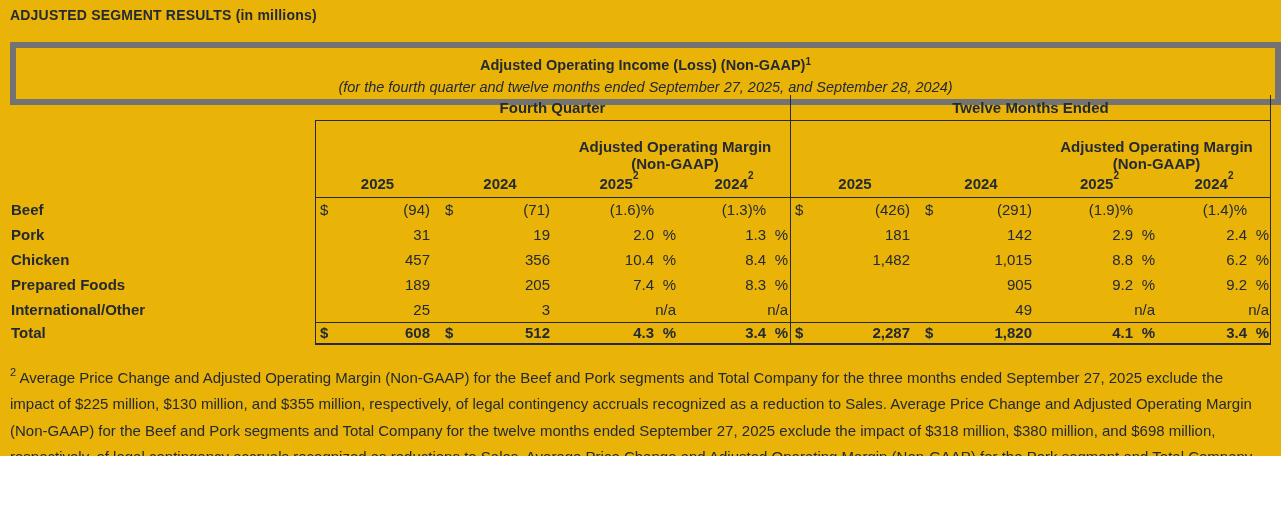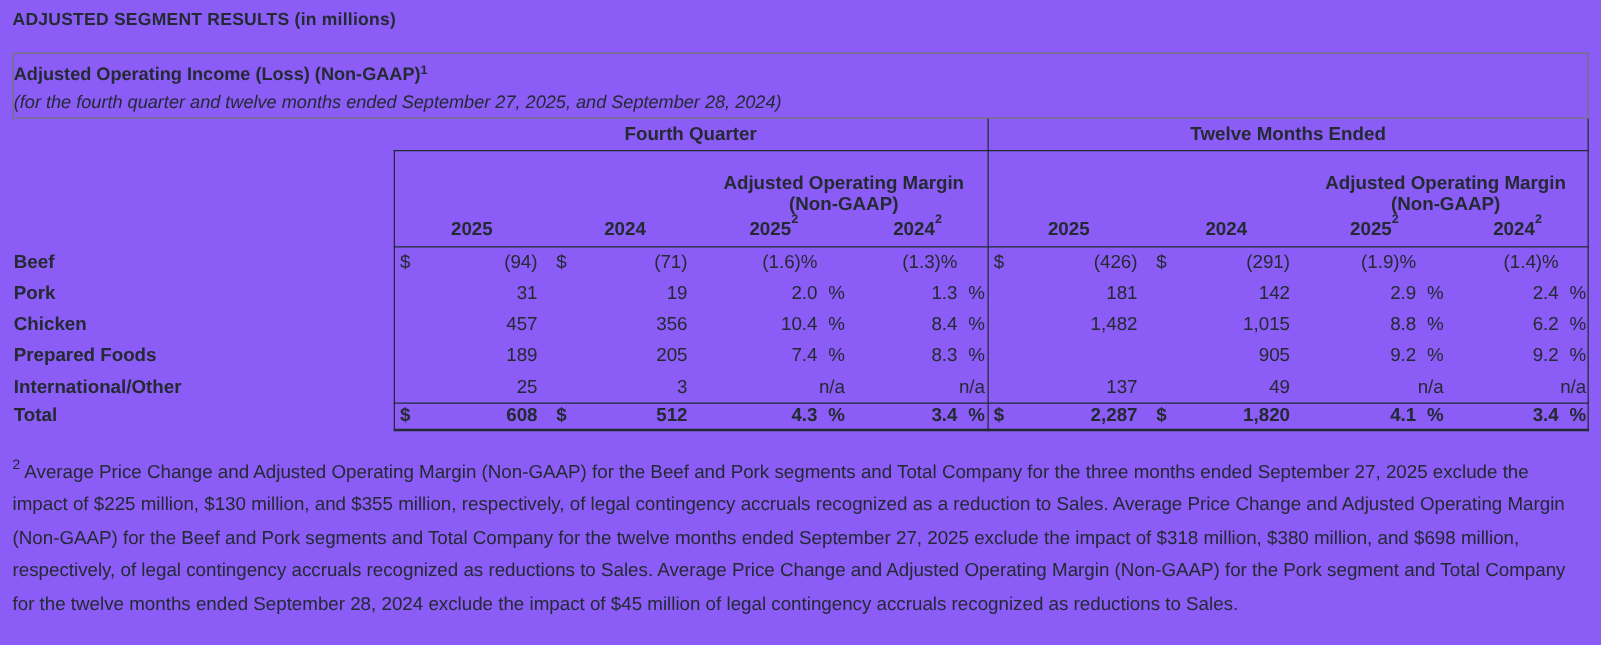--- a/index.html
+++ b/index.html
@@ -1,31 +1,31 @@
 <!DOCTYPE html>
 <html><head>
 <meta charset="utf-8">
 <style>
   html,body{margin:0;padding:0;background:#ffffff;}
   .page{
     position:relative;
-    width:1281px;height:516px;
-    background:#8b5cf6;
+    width:1281px;height:456px;
+    background:#eab308;
     font-family:"Liberation Sans", sans-serif;
     color:#232a33;
     overflow:hidden;
   }
   .doc-title{
     position:absolute;left:10px;top:7px;
     font-size:14px;font-weight:bold;letter-spacing:.2px;
   }
   
   .outer-box{
     position:absolute;left:10px;top:42px;width:1259px;height:51px;
-    border:1px solid #737373;
+    border:6px solid #737373;text-align:center;
   }
   .ob-line1{margin-top:7px;font-size:14.5px;font-weight:bold;}
   .ob-line2{margin-top:6px;font-size:14.5px;font-style:italic;}
   sup.fsup{font-size:10px;position:relative;top:1px;font-weight:bold;}
   
   .tbl{position:absolute;left:10px;top:95px;width:1261px;height:250px;font-size:15px;}
   .row{display:flex;}
   .c-label{width:305px;}
   .c-fqA{width:125px;} .c-fqB{width:120px;} .c-fqC{width:118px;} .c-fqD{width:112px;}
   .c-tmA{width:130px;} .c-tmB{width:122px;} .c-tmC{width:115px;} .c-tmD{width:114px;}
@@ -264,21 +264,20 @@
       <div class="cell marg c-fqC">
           <span class="mnum"></span>
           <span class="mpct">n/a</span>
         </div>
       <div class="cell marg c-fqD">
           <span class="mnum"></span>
           <span class="mpct">n/a</span>
         </div>
       <div class="cell money c-tmA">
           <span class="cur"></span>
-          <span class="val">137</span>
         </div>
       <div class="cell money c-tmB">
           <span class="cur"></span>
           <span class="val">49</span>
         </div>
       <div class="cell marg c-tmC">
           <span class="mnum"></span>
           <span class="mpct">n/a</span>
         </div>
       <div class="cell marg c-tmD">

